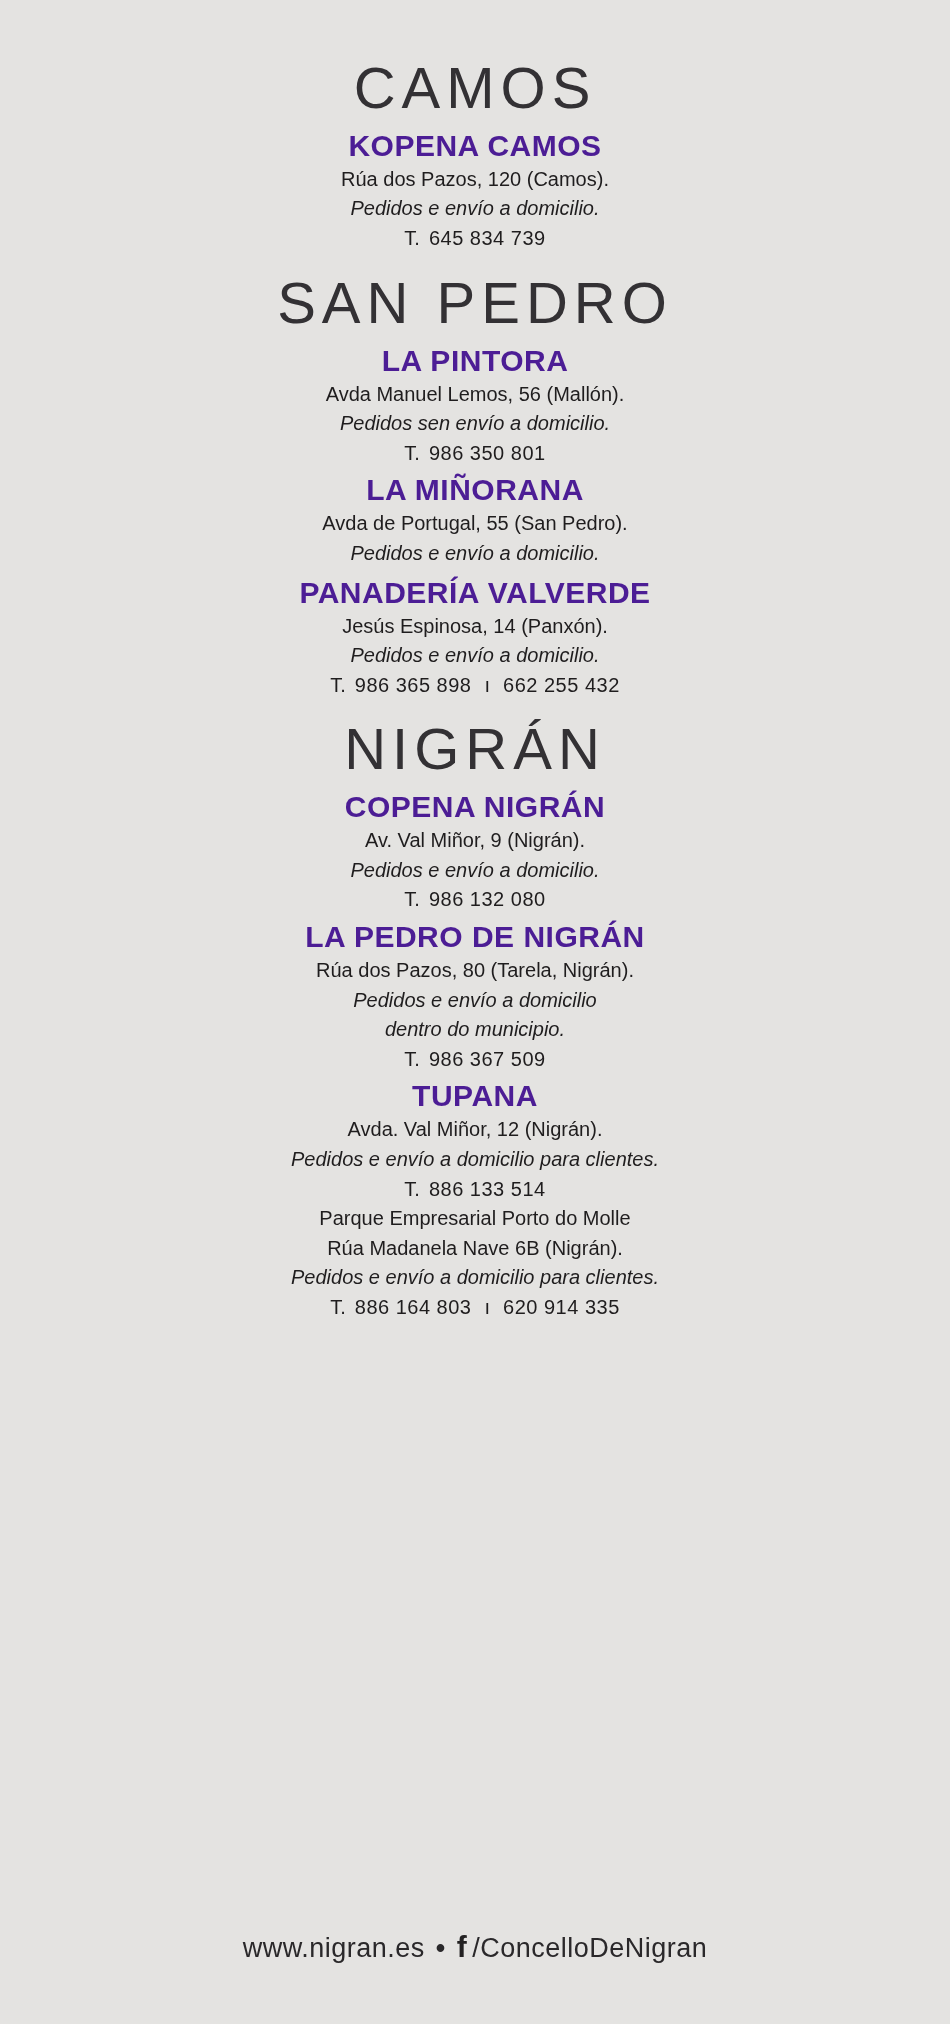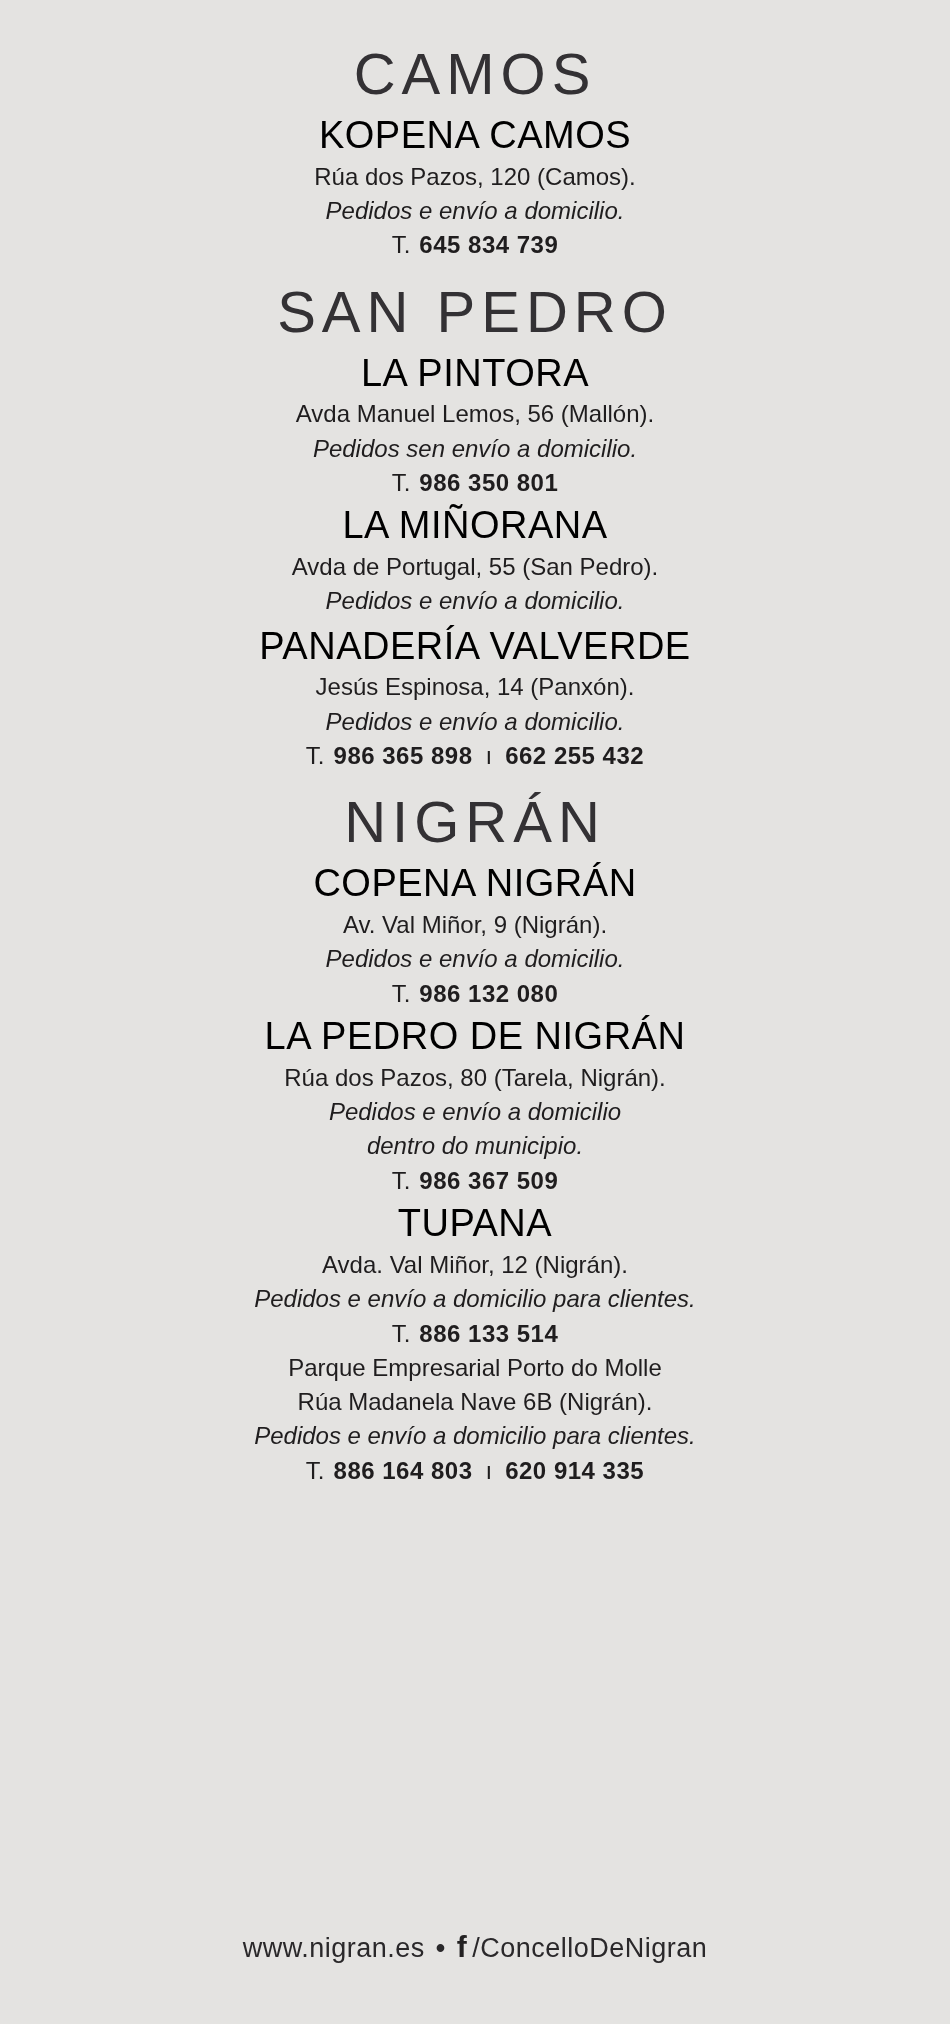--- a/index.html
+++ b/index.html
@@ -11,49 +11,49 @@
     color: #1f1d1e;
     -webkit-font-smoothing: antialiased;
   }
   .page {
     width: 950px;
     height: 2024px;
     box-sizing: border-box;
     display: flex;
     flex-direction: column;
     text-align: center;
-    padding: 44px 30px 46px;
+    padding: 58px 30px 46px;
   }
   .area { margin: 0 0 10px; }
   .area-title {
     font-size: 58px;
     font-weight: 300;
     letter-spacing: 6px;
     color: #333134;
     margin: 22px 0 10px;
     line-height: 1.05;
   }
   .area:first-child .area-title { margin-top: 0; }
   .entry { margin: 0 0 4px; }
   .name {
-    font-size: 38px;
-    font-weight: 400;
+    font-size: 30px;
+    font-weight: 700;
     letter-spacing: 0.5px;
-    color: #000000;
+    color: #4c1d95;
     margin: 8px 0 5px;
     line-height: 1.1;
   }
   .line {
-    font-size: 24px;
+    font-size: 20px;
     margin: 6px 0;
     line-height: 1.18;
   }
   .note { font-style: italic; }
   .phone .t { margin-right: 9px; }
-  .phone .num { font-weight: 700; letter-spacing: 0.5px; }
+  .phone .num { font-weight: 400; letter-spacing: 0.5px; }
   .phone .sep {
     display: inline-block;
     margin: 0 13px;
     font-weight: 400;
     color: #1f1d1e;
   }
   footer {
     margin-top: auto;
     font-size: 27px;
     color: #2a282a;

